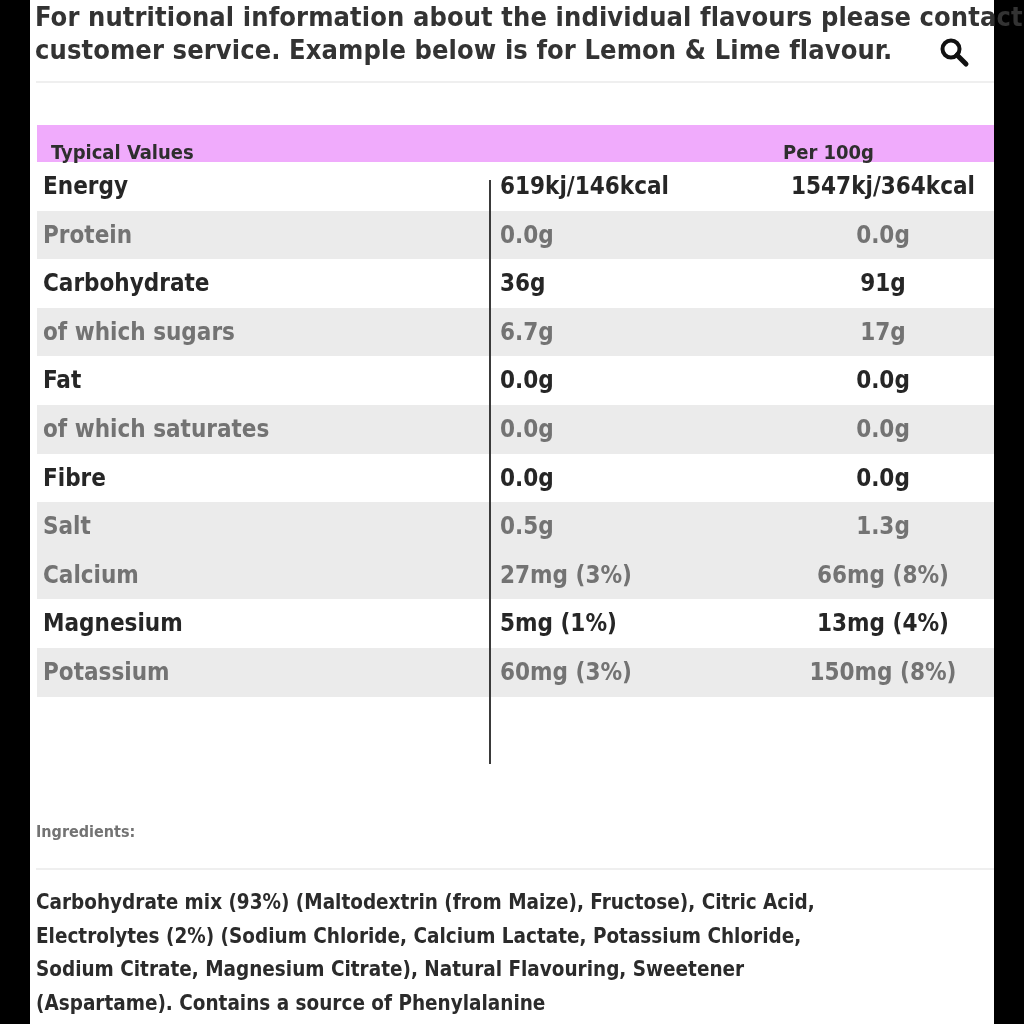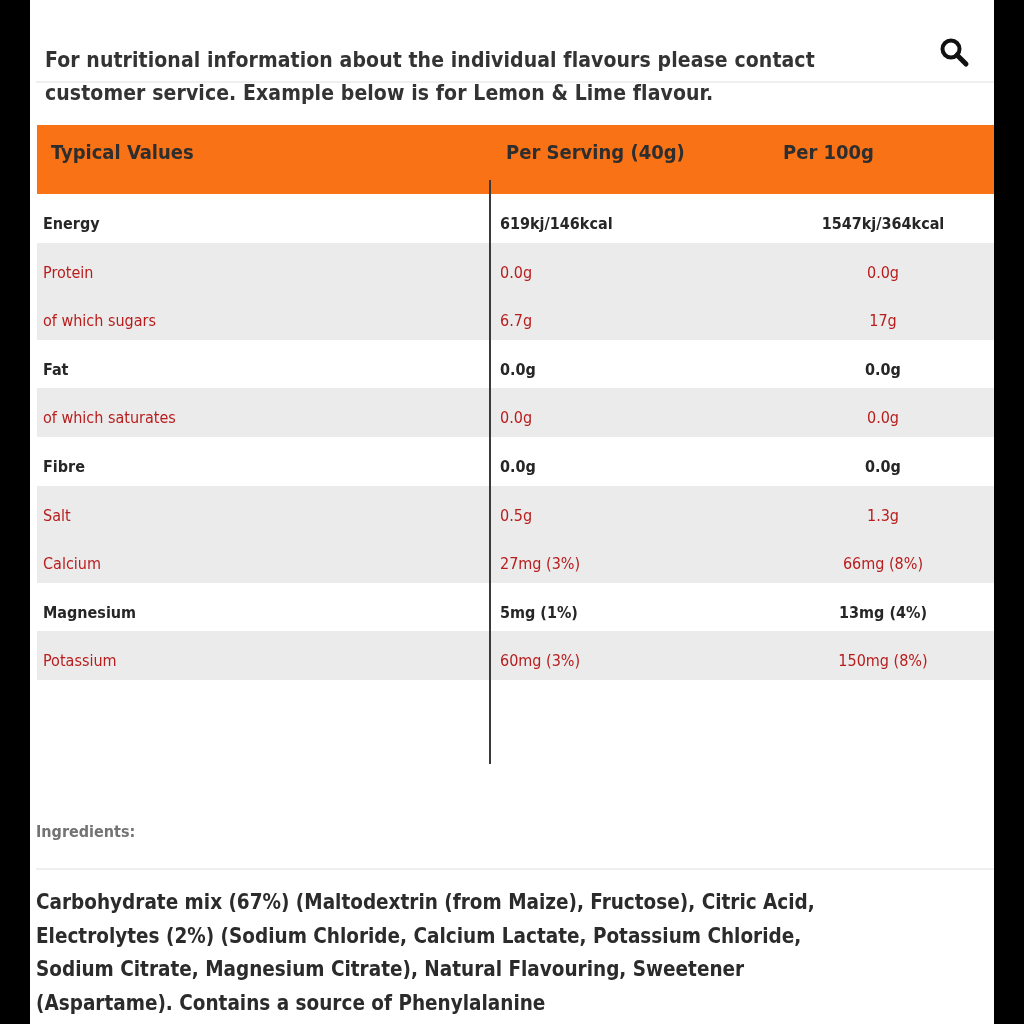--- a/index.html
+++ b/index.html
@@ -15,30 +15,29 @@
     left: 30px;
     top: 0;
     width: 964px;
     height: 1024px;
     background: #ffffff;
     font-family: "DejaVu Sans Condensed", "DejaVu Sans", "Liberation Sans", sans-serif;
     color: #2b2b2b;
   }
   .intro {
     position: absolute;
-    left: 15px;
+    left: 5px;
     top: 0px;
     width: 900px;
-    font-size: 21px;
+    font-size: 27px;
     font-weight: bold;
     line-height: 33px;
     letter-spacing: 0.1px;
     color: #333333;
     font-stretch: condensed;
-    margin-top: 44px;
   }
   .intro span { display: block; white-space: nowrap; }
   .search-icon {
     position: absolute;
     left: 908px;
     top: 36px;
     width: 34px;
     height: 34px;
     cursor: pointer;
   }
@@ -50,50 +49,50 @@
     height: 2px;
     background: #efefef;
   }
   .table {
     position: absolute;
     left: 7px;
     top: 125px;
     width: 957px;
   }
   .thead {
-    height: 69px;
-    background: #f97316;
+    height: 37px;
+    background: #f0abfc;
     position: relative;
   }
   .thead .h {
     position: absolute;
     top: 0;
     line-height: 55px;
     font-size: 20px;
     font-weight: bold;
     color: #2e2e2e;
     white-space: nowrap;
   }
   .row {
     position: relative;
     height: 48.6px;
   }
   .row.alt { background: #ebebeb; }
   .cell {
     position: absolute;
-    top: 6px;
+    top: 0;
     line-height: 48px;
-    font-size: 16px;
+    font-size: 24px;
     white-space: nowrap;
   }
   .cell.label { left: 6px; }
   .cell.c1 { left: 463px; width: 260px; text-align: left; }
   .cell.c2 { left: 716px; width: 260px; text-align: center; }
   .row.bold .cell { font-weight: bold; color: #262626; }
-  .row.light .cell { font-weight: normal; color: #b91c1c; }
+  .row.light .cell { font-weight: bold; color: #737373; }
   .vdivider {
     position: absolute;
     left: 452px;
     top: 55px;
     width: 2px;
     height: 584px;
     background: #3a3a3a;
   }
   .ing-title {
     position: absolute;
@@ -138,34 +137,38 @@
       <circle cx="13" cy="13" r="8.5" fill="none" stroke="#111" stroke-width="4"></circle>
       <line x1="19" y1="19" x2="28" y2="28" stroke="#111" stroke-width="5" stroke-linecap="round"></line>
     </svg>
   </div>
 
   <div class="sep-top"></div>
 
   <div class="table">
     <div class="thead">
       <span class="h" style="left:14px;">Typical Values</span>
-      <span class="h" style="left:469px;">Per Serving (40g)</span>
       <span class="h" style="left:746px;text-align:right;">Per 100g</span>
     </div>
 
     <div class="row bold">
       <span class="cell label">Energy</span>
       <span class="cell c1">619kj/146kcal</span>
       <span class="cell c2">1547kj/364kcal</span>
     </div>
     <div class="row light alt">
       <span class="cell label">Protein</span>
       <span class="cell c1">0.0g</span>
       <span class="cell c2">0.0g</span>
     </div>
+    <div class="row bold">
+      <span class="cell label">Carbohydrate</span>
+      <span class="cell c1">36g</span>
+      <span class="cell c2">91g</span>
+    </div>
     <div class="row light alt">
       <span class="cell label">of which sugars</span>
       <span class="cell c1">6.7g</span>
       <span class="cell c2">17g</span>
     </div>
     <div class="row bold">
       <span class="cell label">Fat</span>
       <span class="cell c1">0.0g</span>
       <span class="cell c2">0.0g</span>
     </div>
@@ -199,19 +202,19 @@
       <span class="cell c1">60mg (3%)</span>
       <span class="cell c2">150mg (8%)</span>
     </div>
 
     <div class="vdivider"></div>
   </div>
 
   <div class="ing-title">Ingredients:</div>
   <div class="sep-ing"></div>
   <div class="ing-text">
-    <span>Carbohydrate mix (67%) (Maltodextrin (from Maize), Fructose), Citric Acid,</span>
+    <span>Carbohydrate mix (93%) (Maltodextrin (from Maize), Fructose), Citric Acid,</span>
     <span>Electrolytes (2%) (Sodium Chloride, Calcium Lactate, Potassium Chloride,</span>
     <span>Sodium Citrate, Magnesium Citrate), Natural Flavouring, Sweetener</span>
     <span>(Aspartame). Contains a source of Phenylalanine</span>
   </div>
 
 </div>
 
 </body></html>

